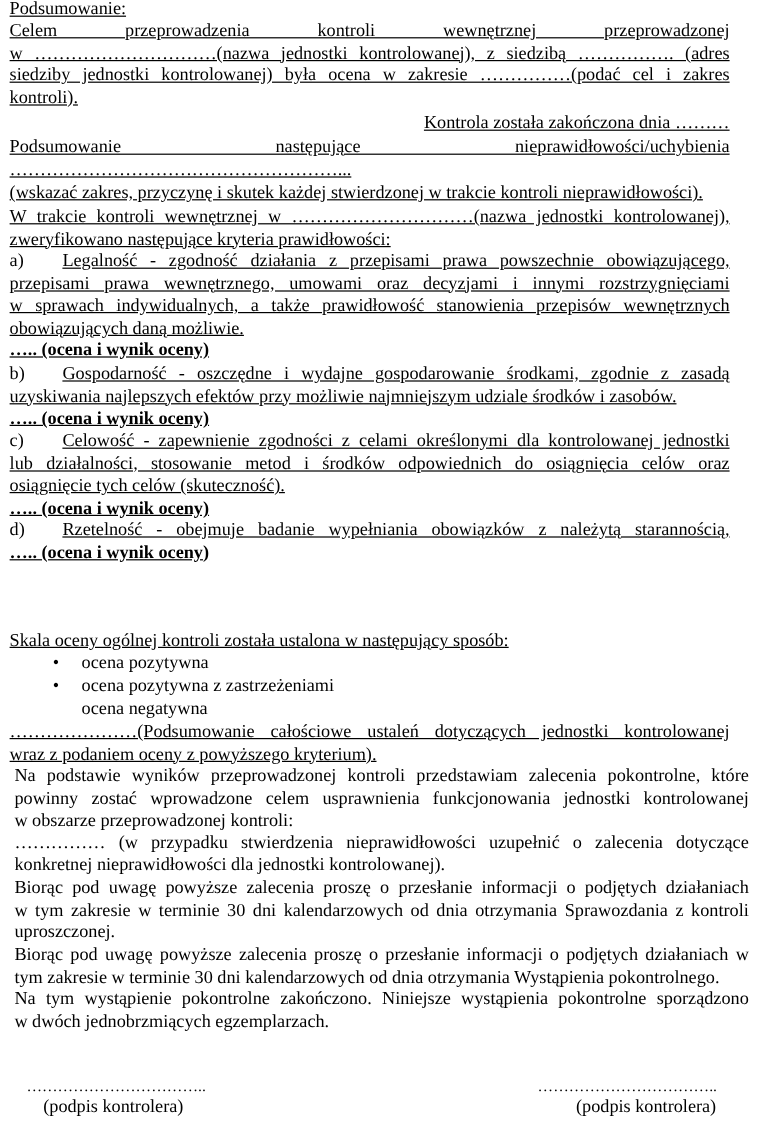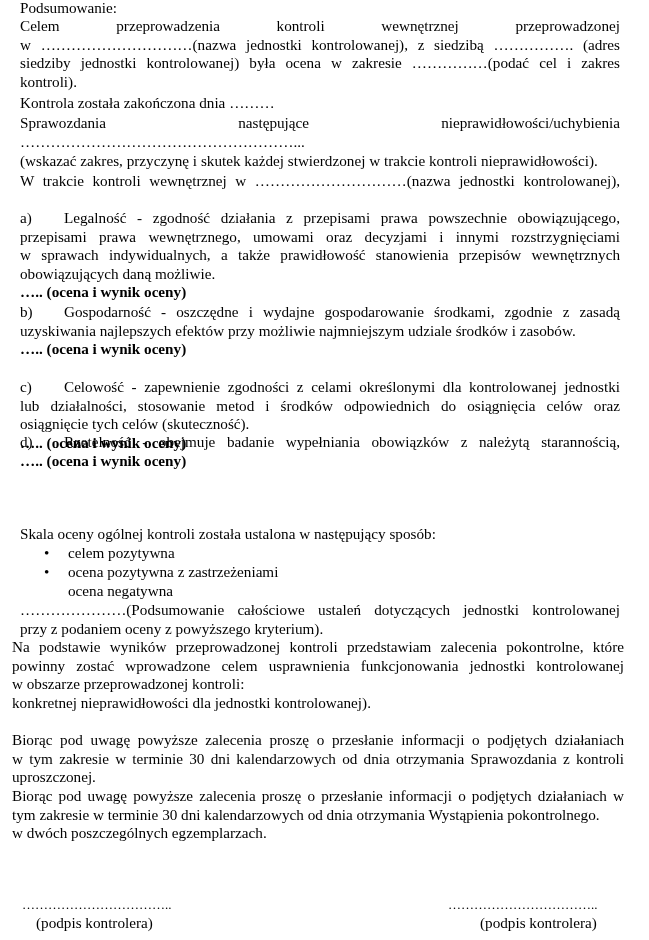--- a/index.html
+++ b/index.html
@@ -2,21 +2,21 @@
 <html><head>
 <meta charset="utf-8">
 <style>
   html, body { margin: 0; padding: 0; background: #ffffff; }
   body {
     width: 649px; height: 940px; overflow: hidden; position: relative;
     font-family: "Liberation Serif", "DejaVu Serif", serif;
     color: #000; font-size: 15.2px;
   }
   .doc { position: absolute; left: 0; top: 0; width: 649px; }
-  .blk { position: absolute; left: 20px; width: 600px; line-height: 18.6px; }
+  .blk { position: absolute; left: 8px; width: 600px; line-height: 18.6px; text-decoration: underline; }
   .blk2 { position: absolute; left: 12px; width: 612px; line-height: 18.6px; }
   .spread { text-align: justify; text-align-last: justify; }
   .line { display: block; white-space: nowrap; }
   .bold { font-weight: bold; }
   .item-label { display: inline-block; width: 44px; }
   .bullet-row { position: absolute; left: 44px; white-space: nowrap; }
   .bullet { display: inline-block; width: 24px; }
   .sig { position: absolute; white-space: nowrap; }
 </style>
 </head>
@@ -28,99 +28,102 @@
     <span class="line">Podsumowanie:</span>
   </div>
 
   <div class="blk" style="top:17px;">
     <span class="line spread" style="white-space:normal;">Celem przeprowadzenia kontroli wewnętrznej przeprowadzonej</span>
     <span class="line spread" style="white-space:normal;">w …………………………(nazwa jednostki kontrolowanej), z siedzibą ……………. (adres</span>
     <span class="line spread" style="white-space:normal;">siedziby jednostki kontrolowanej)  była ocena w zakresie ……………(podać cel i zakres</span>
     <span class="line">kontroli).</span>
   </div>
 
-  <div class="blk" style="top:94px;">
+  <div class="blk" style="top:94px;text-align:right;">
     <span class="line">Kontrola została zakończona dnia ………</span>
   </div>
 
   <div class="blk" style="top:114px;">
-    <span class="line spread" style="white-space:normal;">Sprawozdania następujące nieprawidłowości/uchybienia</span>
+    <span class="line spread" style="white-space:normal;">Podsumowanie następujące nieprawidłowości/uchybienia</span>
     <span class="line">………………………………………………...</span>
     <span class="line" style="margin-top:1px;">(wskazać zakres, przyczynę i skutek każdej stwierdzonej w trakcie kontroli nieprawidłowości).</span>
   </div>
 
   <div class="blk" style="top:172px;">
     <span class="line spread" style="white-space:normal;">W trakcie kontroli wewnętrznej w …………………………(nazwa jednostki kontrolowanej),</span>
+    <span class="line">zweryfikowano następujące kryteria prawidłowości:</span>
   </div>
 
   <div class="blk" style="top:209px;">
     <span class="line spread" style="white-space:normal;"><span class="item-label">a)</span><span>Legalność - zgodność działania z przepisami prawa powszechnie obowiązującego,</span></span>
     <span class="line spread" style="white-space:normal;">przepisami prawa wewnętrznego, umowami oraz decyzjami i innymi rozstrzygnięciami</span>
     <span class="line spread" style="white-space:normal;">w sprawach indywidualnych, a także prawidłowość stanowienia przepisów wewnętrznych</span>
     <span class="line">obowiązujących daną możliwie.</span>
     <span class="line bold">….. (ocena i wynik oceny)</span>
   </div>
 
   <div class="blk" style="top:303px;">
     <span class="line spread" style="white-space:normal;"><span class="item-label">b)</span><span>Gospodarność - oszczędne i wydajne gospodarowanie środkami, zgodnie z zasadą</span></span>
     <span class="line">uzyskiwania najlepszych efektów przy możliwie najmniejszym udziale środków i zasobów.</span>
     <span class="line bold">….. (ocena i wynik oceny)</span>
   </div>
 
   <div class="blk" style="top:359px;">
-    <span class="line spread" style="white-space:normal;margin-top:19px;"><span class="item-label">c)</span><span>Celowość - zapewnienie zgodności z celami określonymi dla kontrolowanej jednostki</span></span>
+    <span class="line spread" style="white-space:normal;"><span class="item-label">c)</span><span>Celowość - zapewnienie zgodności z celami określonymi dla kontrolowanej jednostki</span></span>
     <span class="line spread" style="white-space:normal;">lub działalności, stosowanie metod i środków odpowiednich do osiągnięcia celów oraz</span>
     <span class="line">osiągnięcie tych celów (skuteczność).</span>
     <span class="line bold">….. (ocena i wynik oceny)</span>
   </div>
 
   <div class="blk" style="top:433px;">
     <span class="line spread" style="white-space:normal;"><span class="item-label">d)</span><span>Rzetelność - obejmuje badanie wypełniania obowiązków z należytą starannością,</span></span>
     <span class="line bold">….. (ocena i wynik oceny)</span>
   </div>
 
   <div class="blk" style="top:525px;">
     <span class="line">Skala oceny ogólnej kontroli została ustalona w następujący sposób:</span>
   </div>
 
   <div class="bullet-row" style="top:544px; line-height:18.6px;">
-    <span class="bullet">•</span><span>celem pozytywna</span>
+    <span class="bullet">•</span><span>ocena pozytywna</span>
   </div>
   <div class="bullet-row" style="top:563px; line-height:18.6px;">
     <span class="bullet">•</span><span>ocena pozytywna z zastrzeżeniami</span>
   </div>
   <div class="bullet-row" style="top:582px; line-height:18.6px;">
     <span class="bullet"></span><span>ocena negatywna</span>
   </div>
 
   <div class="blk" style="top:601px;">
     <span class="line spread" style="white-space:normal;">…………………(Podsumowanie całościowe ustaleń dotyczących jednostki kontrolowanej</span>
-    <span class="line">przy z podaniem oceny  z powyższego kryterium).</span>
+    <span class="line">wraz z podaniem oceny  z powyższego kryterium).</span>
   </div>
 
   <div class="blk2" style="top:638px;">
     <span class="line spread" style="white-space:normal;">Na podstawie wyników przeprowadzonej kontroli przedstawiam zalecenia pokontrolne, które</span>
     <span class="line spread" style="white-space:normal;">powinny zostać wprowadzone celem usprawnienia funkcjonowania jednostki kontrolowanej</span>
     <span class="line">w obszarze przeprowadzonej kontroli:</span>
+    <span class="line spread" style="white-space:normal;">…………… (w przypadku stwierdzenia nieprawidłowości uzupełnić o zalecenia dotyczące</span>
     <span class="line">konkretnej nieprawidłowości dla jednostki kontrolowanej).</span>
   </div>
 
   <div class="blk2" style="top:731px;">
     <span class="line spread" style="white-space:normal;">Biorąc pod uwagę powyższe zalecenia proszę o przesłanie informacji o podjętych działaniach</span>
     <span class="line spread" style="white-space:normal;">w tym zakresie w terminie 30 dni kalendarzowych od dnia otrzymania Sprawozdania z kontroli</span>
     <span class="line">uproszczonej.</span>
   </div>
 
   <div class="blk2" style="top:787px;">
     <span class="line spread" style="white-space:normal;">Biorąc pod uwagę powyższe zalecenia proszę o przesłanie informacji o podjętych działaniach w</span>
     <span class="line">tym zakresie w terminie 30 dni kalendarzowych od dnia otrzymania Wystąpienia pokontrolnego.</span>
   </div>
 
   <div class="blk2" style="top:824px;">
-    <span class="line">w dwóch poszczególnych egzemplarzach.</span>
+    <span class="line spread" style="white-space:normal;">Na tym wystąpienie pokontrolne zakończono. Niniejsze wystąpienia pokontrolne sporządzono</span>
+    <span class="line">w dwóch jednobrzmiących egzemplarzach.</span>
   </div>
 
   <div class="sig" style="left:22px; top:896px; line-height:18px;">
     <span class="line" style="font-size:13px; letter-spacing:0px;">……………………………..</span>
     <span class="line" style="margin-left:14px;">(podpis kontrolera)</span>
   </div>
   <div class="sig" style="left:448px; top:896px; line-height:18px;">
     <span class="line" style="font-size:13px;">……………………………..</span>
     <span class="line" style="margin-left:32px;">(podpis kontrolera)</span>
   </div>

